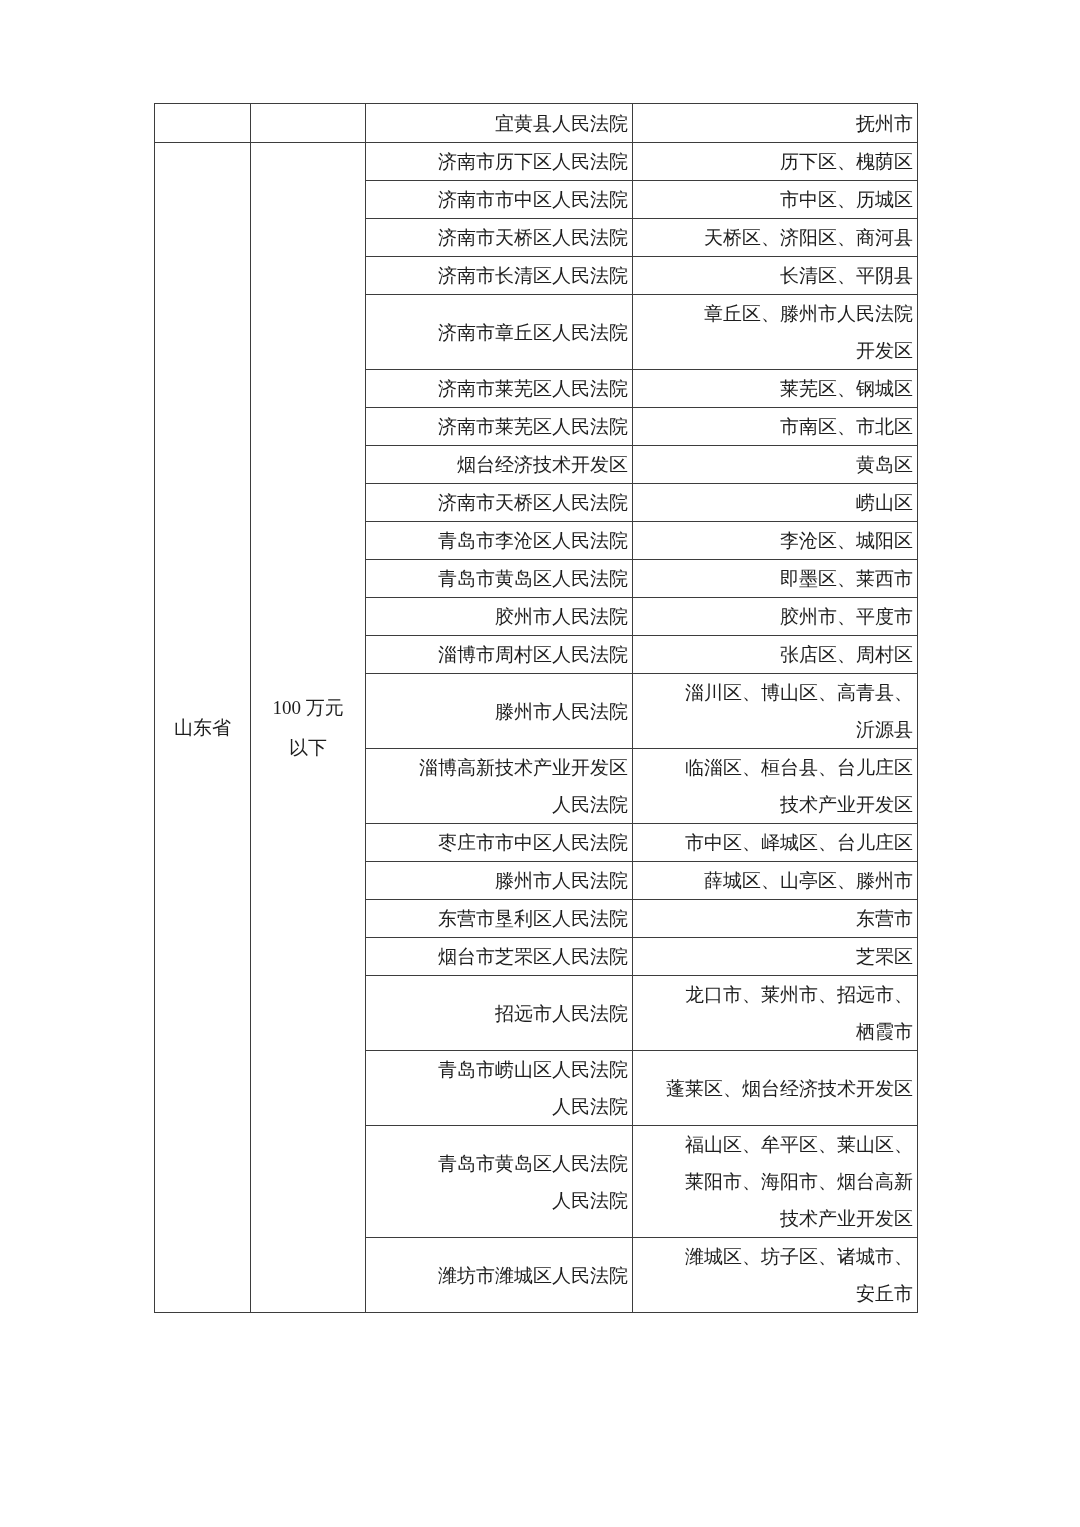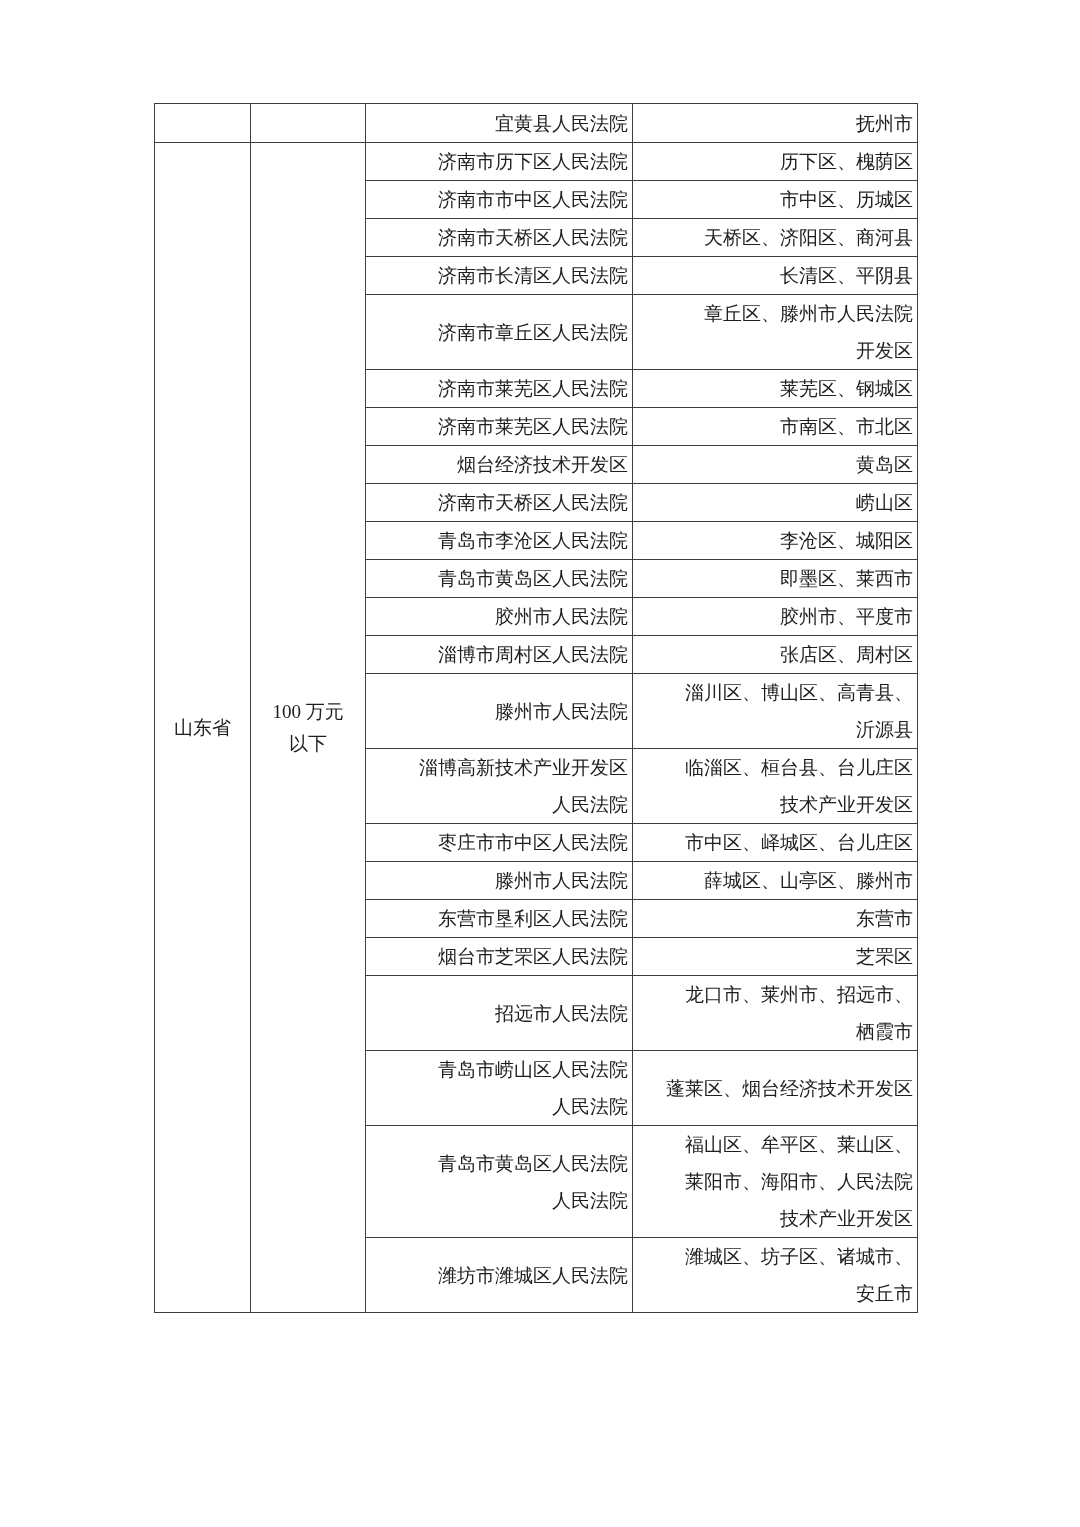--- a/index.html
+++ b/index.html
@@ -28,21 +28,21 @@
     line-height: 37px;
     padding: 0;
     vertical-align: middle;
     white-space: pre-line;
     overflow: hidden;
   }
   td.c-prov, td.c-amt {
     text-align: center;
   }
   td.c-amt {
-    line-height: 32px;
+    line-height: 40px;
   }
   td.c-court, td.c-jur {
     text-align: right;
     padding-left: 10px;
     padding-right: 4px;
   }
   tr.lead-row td {
     height: 38px;
   }
 </style>
@@ -153,21 +153,21 @@
       </tr>
       <tr>
         <td class="c-court">青岛市崂山区人民法院
 人民法院</td>
         <td class="c-jur">蓬莱区、烟台经济技术开发区</td>
       </tr>
       <tr>
         <td class="c-court">青岛市黄岛区人民法院
 人民法院</td>
         <td class="c-jur">福山区、牟平区、莱山区、
-莱阳市、海阳市、人民法院
+莱阳市、海阳市、烟台高新
 技术产业开发区</td>
       </tr>
       <tr>
         <td class="c-court">潍坊市潍城区人民法院</td>
         <td class="c-jur">潍城区、坊子区、诸城市、
 安丘市</td>
       </tr>
     </tbody>
 </table>
 

